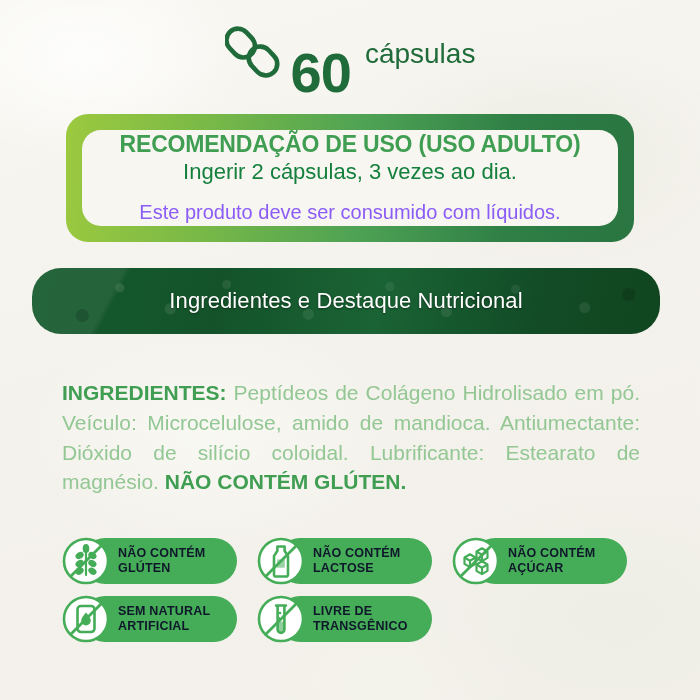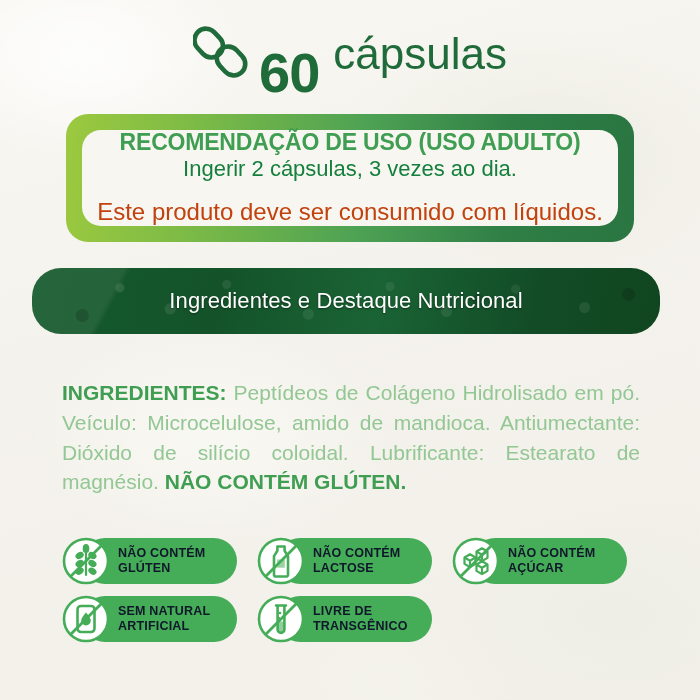--- a/index.html
+++ b/index.html
@@ -37,21 +37,21 @@
   .count-text{
     color:#1f6b3a;
     font-size:56px;
     font-weight:bold;
     letter-spacing:-1px;
     line-height:1;
     margin-top:38px;
   }
   .count-word{
     color:#1f6b3a;
-    font-size:44px;
+    font-size:28px;
     font-weight:normal;
     line-height:1;
     margin-left:4px;
   }
 
   
   .reco-wrap{
     position:absolute;left:66px;top:114px;width:568px;height:128px;
     border-radius:22px;
     background:linear-gradient(95deg,#9cc93f 0%,#7dbb46 22%,#4ea254 52%,#2f7f46 78%,#2a7541 100%);
@@ -82,22 +82,22 @@
     margin-top:1px;
     white-space:nowrap;
   }
   .reco-divider{
     width:524px;height:3px;
     background:linear-gradient(90deg,#79b84a 0%,#4aa35a 45%,#2f8447 100%);
     margin:9px 0 6px 0;
     border-radius:2px;
   }
   .reco-note{
-    color:#c2410c;
-    font-size:24px;
+    color:#8b5cf6;
+    font-size:20px;
     line-height:1.2;
     white-space:nowrap;
   }
 
   
   .banner{
     position:absolute;left:32px;top:268px;width:628px;height:66px;
     border-radius:29px;
     overflow:hidden;
     display:flex;align-items:center;justify-content:center;

